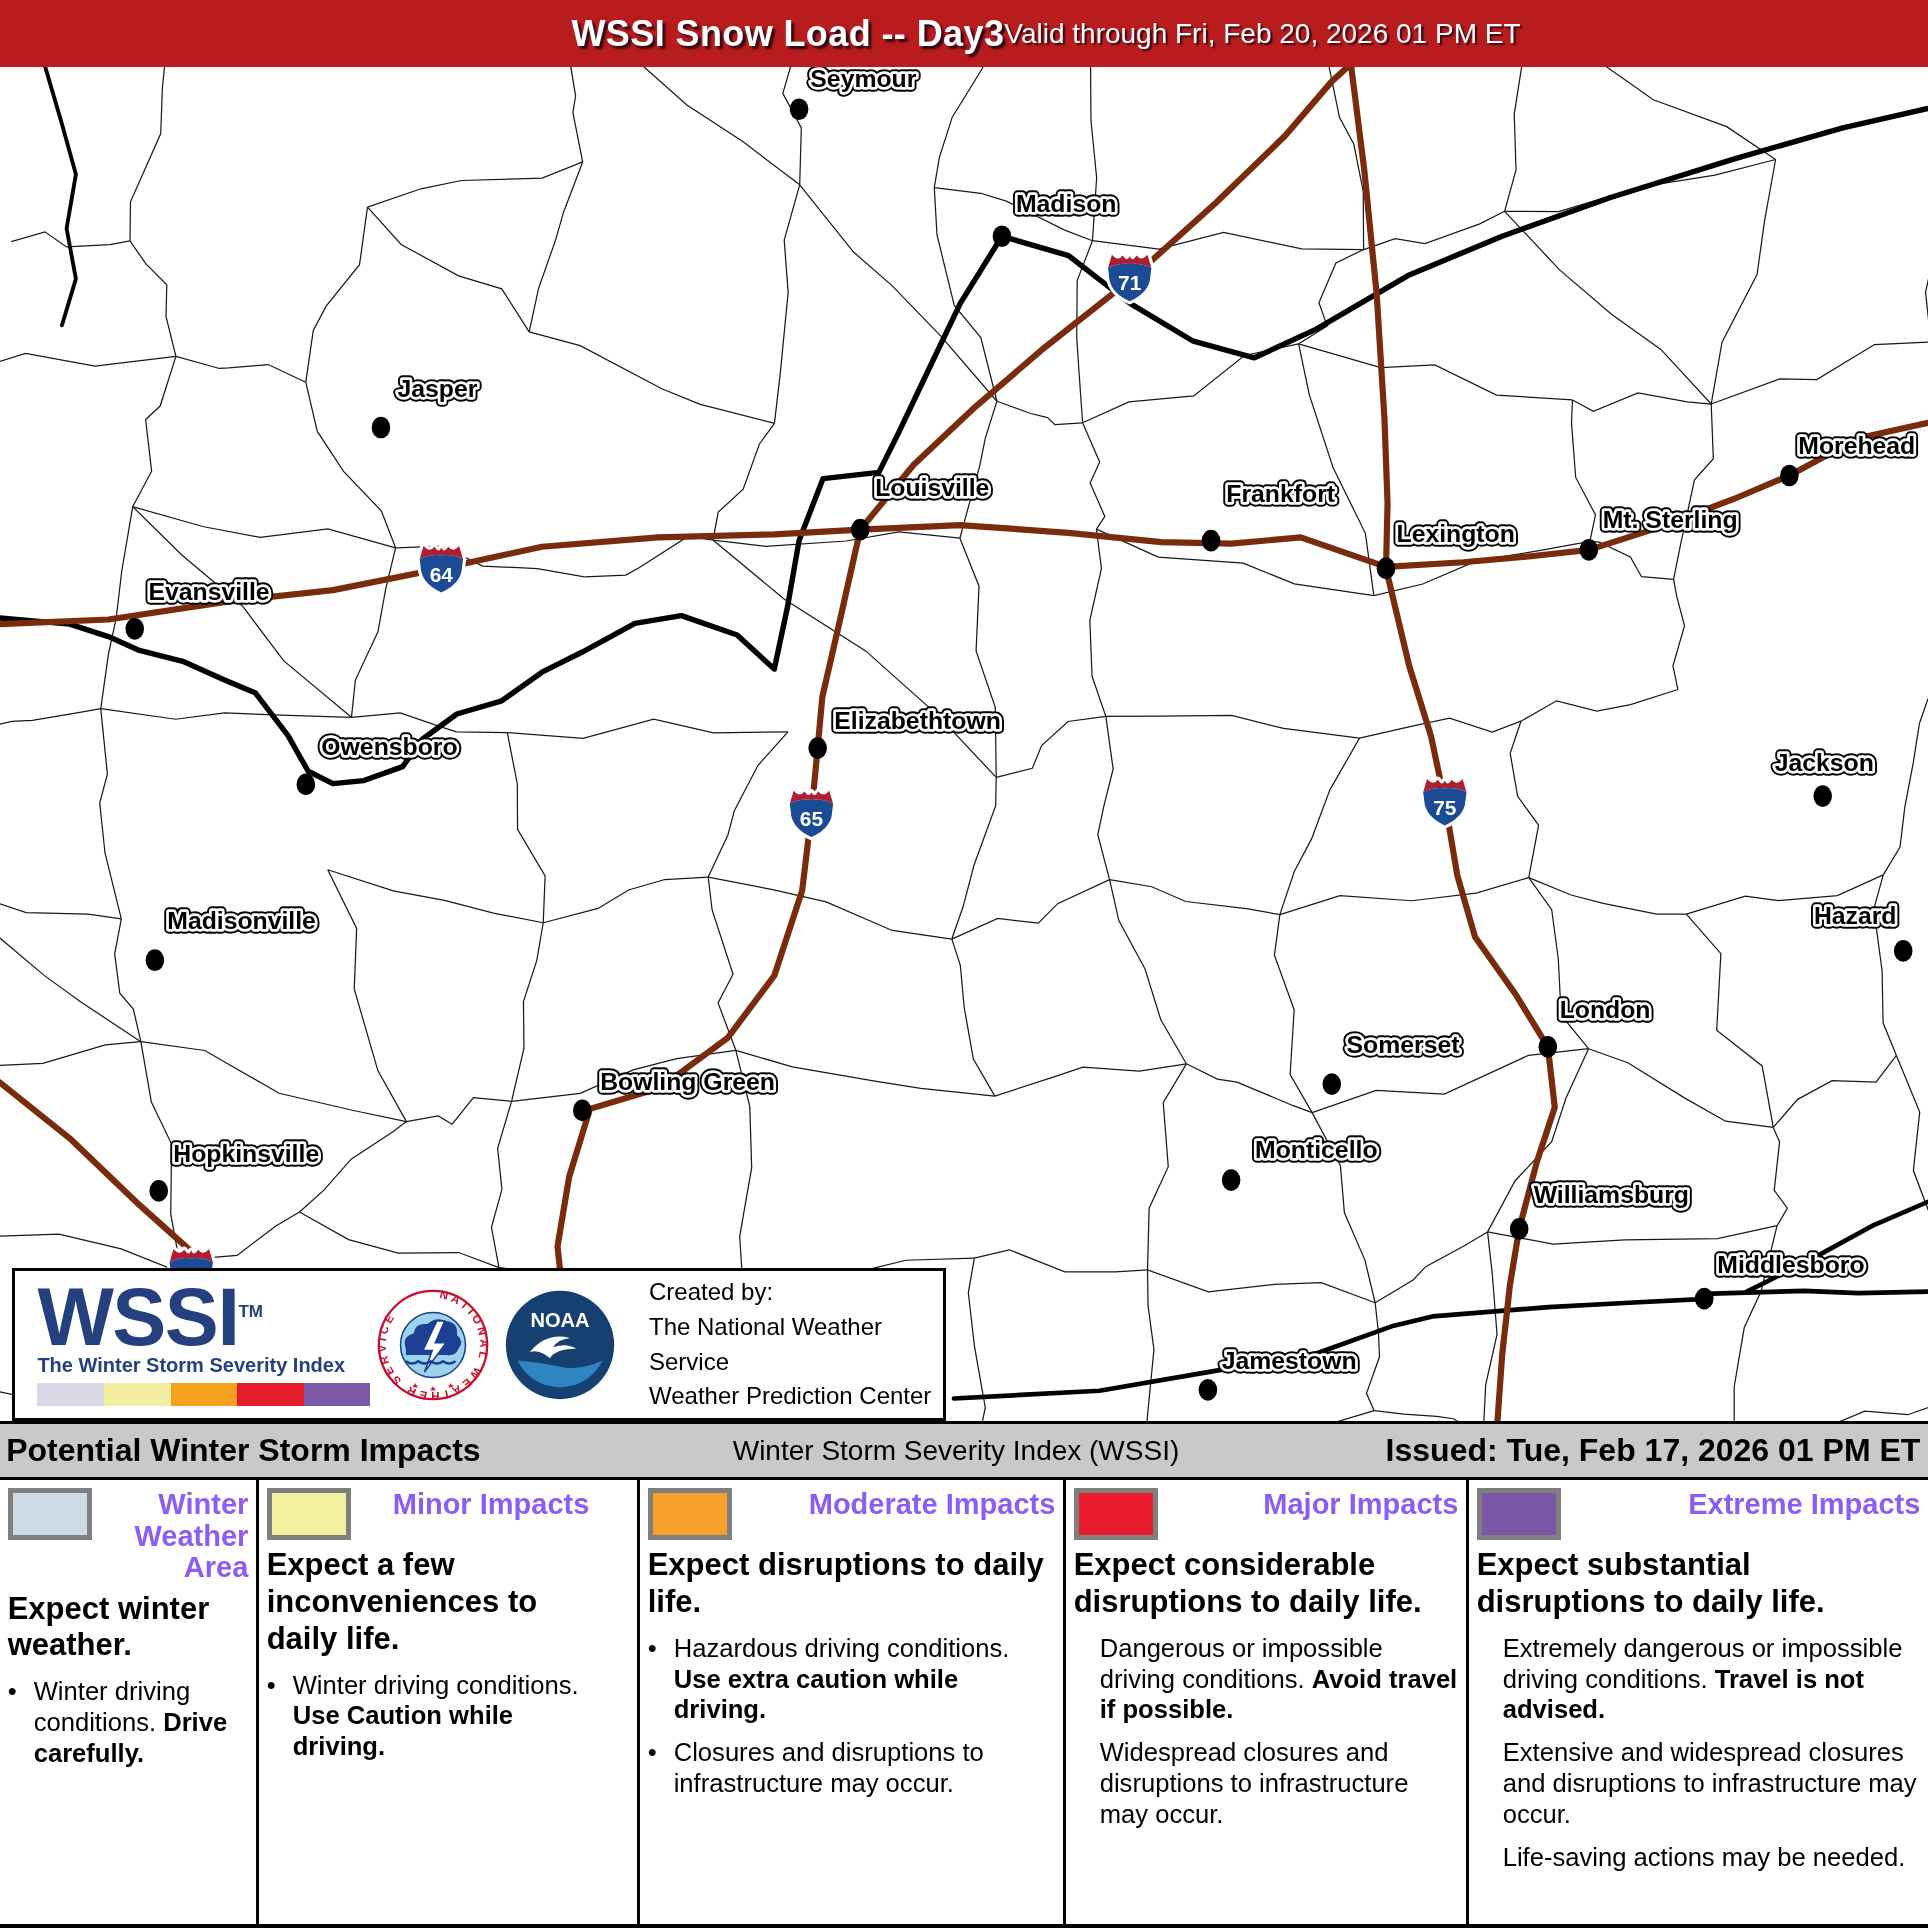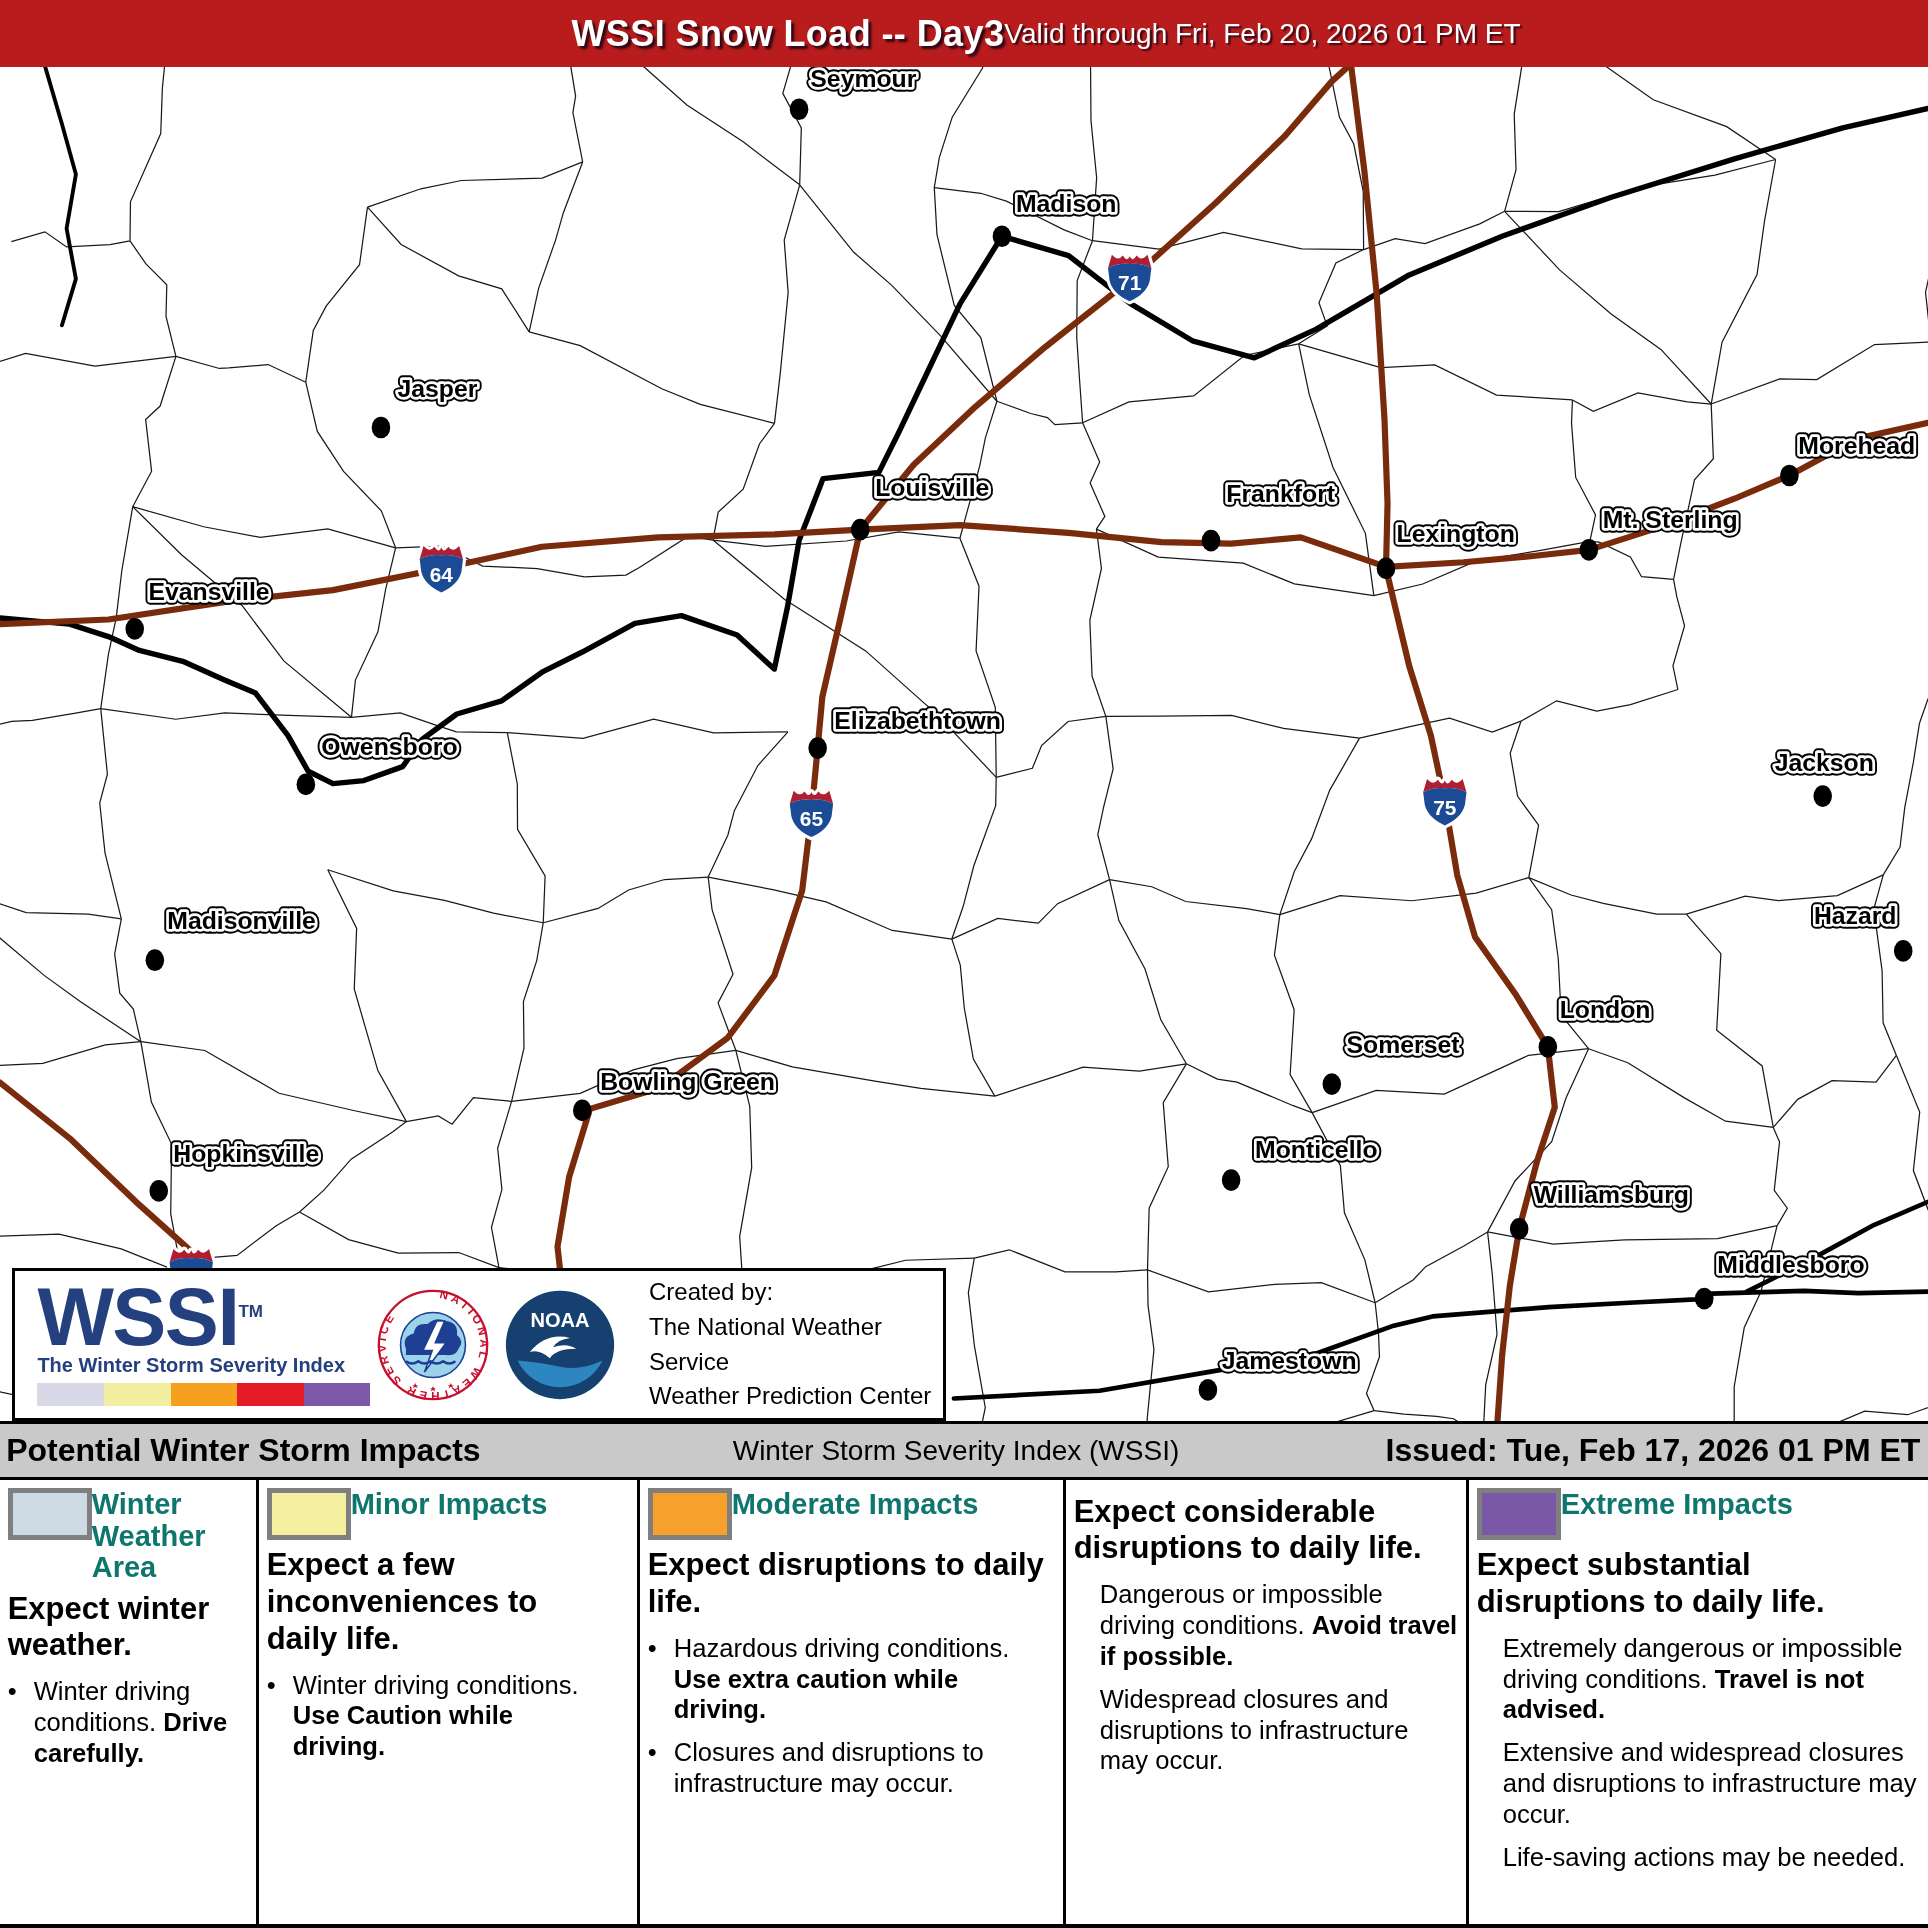--- a/index.html
+++ b/index.html
@@ -31,21 +31,21 @@
   #issuedbar .left{font-size:32px;font-weight:bold;color:#000;margin-left:6.2px;}
   #issuedbar .center{font-size:28px;color:#000;position:absolute;left:689px;width:534px;text-align:center;}
   #issuedbar .right{font-size:32px;font-weight:bold;color:#000;position:absolute;right:7.7px;}
 
   
   #legend{position:absolute;left:0;top:1480px;width:1928px;height:448px;background:#fff;border-bottom:4.6px solid #000;box-sizing:border-box;}
   .leg-col{position:absolute;top:0;bottom:0;border-left:3.1px solid #000;box-sizing:border-box;padding:6.2px 7.7px 0 7.7px;}
   .leg-col:first-child{border-left:none;}
   .leg-head{display:flex;align-items:flex-start;}
   .leg-swatch{width:74px;height:42px;border:5.4px solid #7F7F7F;flex:0 0 auto;margin-top:1.5px;}
-  .leg-title{font-size:29px;font-weight:bold;color:#0f766e;flex:1;text-align:left;line-height:1.08;padding-top:3.1px;}
+  .leg-title{font-size:29px;font-weight:bold;color:#8b5cf6;flex:1;text-align:right;line-height:1.08;padding-top:3.1px;}
   .leg-lead{font-size:31px;font-weight:bold;color:#000;line-height:1.18;margin-top:7.7px;}
   .leg-item{font-size:25.6px;color:#000;line-height:1.2;margin-top:12.4px;display:flex;}
   .leg-item .bullet{width:26px;flex:0 0 auto;}
   .leg-item .itxt{flex:1;}
   .leg-item b{font-weight:bold;}
 </style>
 </head>
 <body>
 
 <div id="page">
@@ -416,20 +416,24 @@
         <div class="leg-item">
           <span class="bullet">•</span>
           <span class="itxt"><span>Hazardous driving conditions. </span><b>Use extra caution while driving.</b></span>
         </div>
         <div class="leg-item">
           <span class="bullet">•</span>
           <span class="itxt"><span>Closures and disruptions to infrastructure may occur.</span></span>
         </div>
       </div>
       <div class="leg-col" style="left: 1063px; width: 403px;">
+        <div class="leg-head">
+          <div class="leg-swatch" style="background: rgb(232, 25, 44);"></div>
+          <div class="leg-title">Major Impacts</div>
+        </div>
         <div class="leg-lead">Expect considerable disruptions to daily life.</div>
         <div class="leg-item">
           <span class="bullet"></span>
           <span class="itxt"><span>Dangerous or impossible driving conditions. </span><b>Avoid travel if possible.</b></span>
         </div>
         <div class="leg-item">
           <span class="bullet"></span>
           <span class="itxt"><span>Widespread closures and disruptions to infrastructure may occur.</span></span>
         </div>
       </div>

